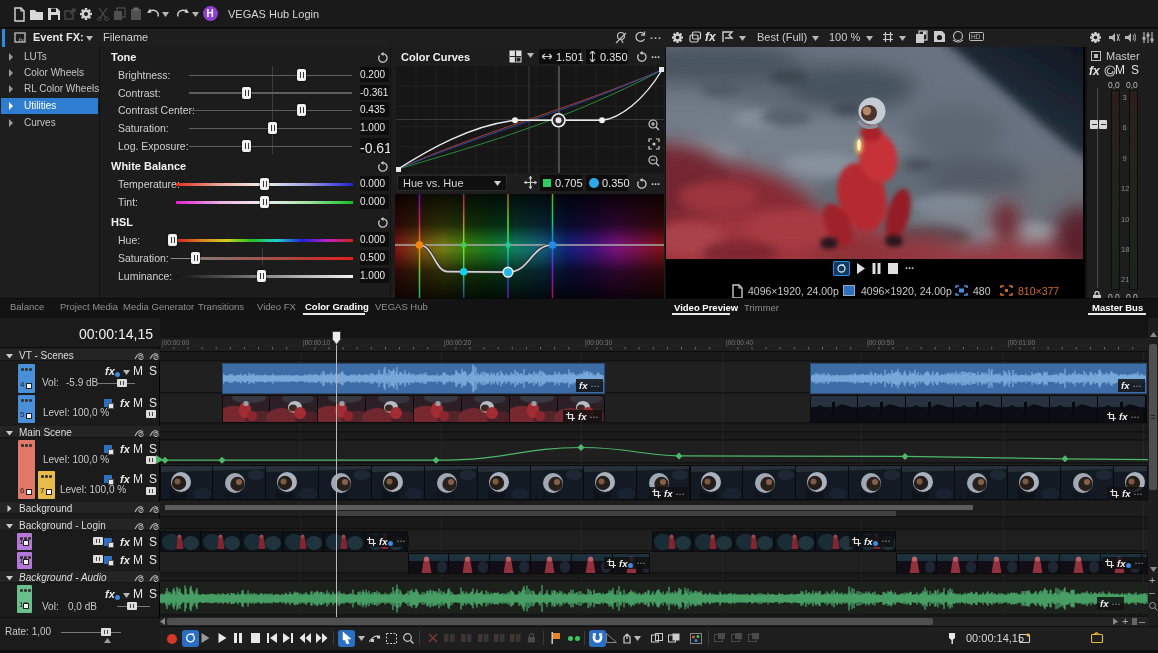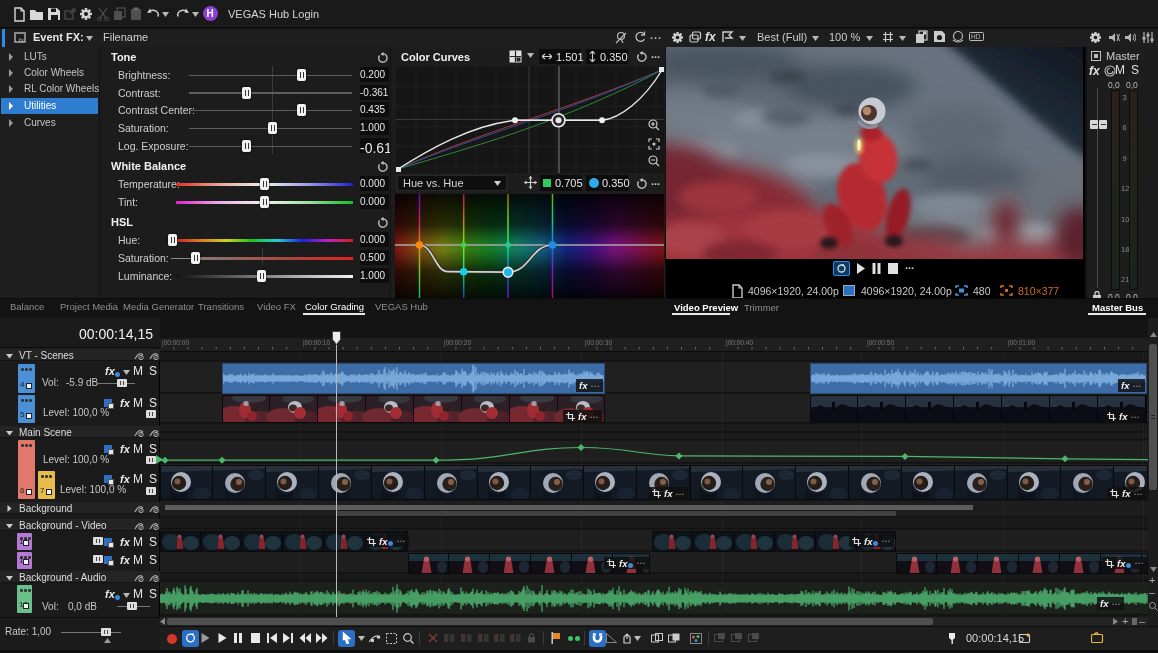--- a/index.html
+++ b/index.html
@@ -594,21 +594,21 @@
       <path d="M3 4 v-1.5 a2 2 0 0 1 4 0 V4" fill="none" stroke="#ccc" stroke-width="1.3"></path>
     </svg>
     <div class="t" style="left:1108px;top:292px;color:#b8b8b8;font-size:8.5px;">0,0</div>
     <div class="t" style="left:1126px;top:292px;color:#b8b8b8;font-size:8.5px;">0,0</div>
     <div style="position:absolute;left:0;top:298px;width:1158px;height:20px;background:#131313;border-top:1px solid #0a0a0a;"></div>
     <div class="t" style="left:10px;top:301px;color:#8f8f8f;font-size:9.5px;font-weight:normal;">Balance</div>
     <div class="t" style="left:60px;top:301px;color:#8f8f8f;font-size:9.5px;font-weight:normal;">Project Media</div>
     <div class="t" style="left:123px;top:301px;color:#8f8f8f;font-size:9.5px;font-weight:normal;">Media Generator</div>
     <div class="t" style="left:198px;top:301px;color:#8f8f8f;font-size:9.5px;font-weight:normal;">Transitions</div>
     <div class="t" style="left:257px;top:301px;color:#8f8f8f;font-size:9.5px;font-weight:normal;">Video FX</div>
-    <div class="t" style="left:305px;top:301px;color:#ffffff;font-size:9.5px;font-weight:normal;">Color Grading</div>
+    <div class="t" style="left:305px;top:301px;color:#ffffff;font-size:9.5px;font-weight:bold;">Color Grading</div>
     <div class="t" style="left:375px;top:301px;color:#8f8f8f;font-size:9.5px;font-weight:normal;">VEGAS Hub</div>
     <div style="position:absolute;left:303px;top:313px;width:62px;height:2px;background:#e8e8e8;"></div>
     <div class="t" style="left:674px;top:302px;color:#fff;font-size:9.5px;font-weight:bold;">Video Preview</div>
     <div style="position:absolute;left:672px;top:313px;width:58px;height:2px;background:#e8e8e8;"></div>
     <div class="t" style="left:744px;top:302px;color:#8f8f8f;font-size:9.5px;">Trimmer</div>
     <div class="t" style="left:1092px;top:302px;color:#fff;font-size:9.5px;font-weight:bold;">Master Bus</div>
     <div style="position:absolute;left:1088px;top:313px;width:58px;height:2px;background:#e8e8e8;"></div>
     <div style="position:absolute;left:0;top:318px;width:1158px;height:335px;background:#161616;"></div>
     <div style="position:absolute;left:0;top:318px;width:160px;height:335px;background:#1b1b1b;border-right:1px solid #000;"></div>
     <div style="position:absolute;left:0;top:318px;width:160px;height:30px;background:#1b1b1b;border-bottom:1px solid #0d0d0d;"></div>
@@ -1071,21 +1071,21 @@
     </svg>
     <svg class="ico" style="left:149px;top:504px" width="10" height="9">
       <path d="M1 8 Q5 0 9 4" fill="none" stroke="#aaa" stroke-width="1.2"></path>
       <circle cx="7" cy="6.5" r="2.2" fill="none" stroke="#aaa"></circle>
       <path d="M5.5 8 l3 -3" stroke="#aaa"></path>
     </svg>
     <div style="position:absolute;left:0;top:519px;width:160px;height:12px;background:#242424;border-bottom:1px solid #141414;"></div>
     <svg class="ico" style="left:6px;top:522.5px" width="7" height="6">
       <path d="M0 1 h7 l-3.5 4.5 z" fill="#ccc"></path>
     </svg>
-    <div class="t" style="left:19px;top:520px;color:#dcdcdc;font-size:10px;">Background - Video</div>
+    <div class="t" style="left:19px;top:520px;color:#dcdcdc;font-size:10px;">Background - Login</div>
     <svg class="ico" style="left:134px;top:521px" width="10" height="9">
       <path d="M1 8 Q5 0 9 4" fill="none" stroke="#aaa" stroke-width="1.2"></path>
       <circle cx="7" cy="6.5" r="2.2" fill="none" stroke="#aaa"></circle>
       <path d="M5.5 8 l3 -3" stroke="#aaa"></path>
     </svg>
     <svg class="ico" style="left:149px;top:521px" width="10" height="9">
       <path d="M1 8 Q5 0 9 4" fill="none" stroke="#aaa" stroke-width="1.2"></path>
       <circle cx="7" cy="6.5" r="2.2" fill="none" stroke="#aaa"></circle>
       <path d="M5.5 8 l3 -3" stroke="#aaa"></path>
     </svg>
@@ -1118,21 +1118,21 @@
     <div class="ab" style="left:98.5px;top:557px;width:1px;height:4px;background:#444;"></div>
     <div class="ab" style="left:104px;top:556px;width:8px;height:8px;background:#2d6fc0;"></div>
     <div class="ab" style="left:108px;top:560px;width:6px;height:6px;background:#e8e8e8;border:1px solid #555;"></div>
     <div class="t" style="left:120px;top:554px;color:#e8e8e8;font-size:11px;font-style:italic;font-weight:bold;">fx</div>
     <div class="t" style="left:133px;top:553px;color:#e8e8e8;font-size:12px;">M</div>
     <div class="t" style="left:149px;top:553px;color:#e8e8e8;font-size:12px;">S</div>
     <div style="position:absolute;left:0;top:571px;width:160px;height:12px;background:#242424;border-bottom:1px solid #141414;"></div>
     <svg class="ico" style="left:6px;top:574.5px" width="7" height="6">
       <path d="M0 1 h7 l-3.5 4.5 z" fill="#ccc"></path>
     </svg>
-    <div class="t" style="left:19px;top:572px;color:#dcdcdc;font-size:10px;">Background - Audio</div>
+    <div class="t" style="left:19px;top:572px;color:#dcdcdc;font-size:10px;font-style:italic;">Background - Audio</div>
     <svg class="ico" style="left:134px;top:573px" width="10" height="9">
       <path d="M1 8 Q5 0 9 4" fill="none" stroke="#aaa" stroke-width="1.2"></path>
       <circle cx="7" cy="6.5" r="2.2" fill="none" stroke="#aaa"></circle>
       <path d="M5.5 8 l3 -3" stroke="#aaa"></path>
     </svg>
     <svg class="ico" style="left:149px;top:573px" width="10" height="9">
       <path d="M1 8 Q5 0 9 4" fill="none" stroke="#aaa" stroke-width="1.2"></path>
       <circle cx="7" cy="6.5" r="2.2" fill="none" stroke="#aaa"></circle>
       <path d="M5.5 8 l3 -3" stroke="#aaa"></path>
     </svg>

